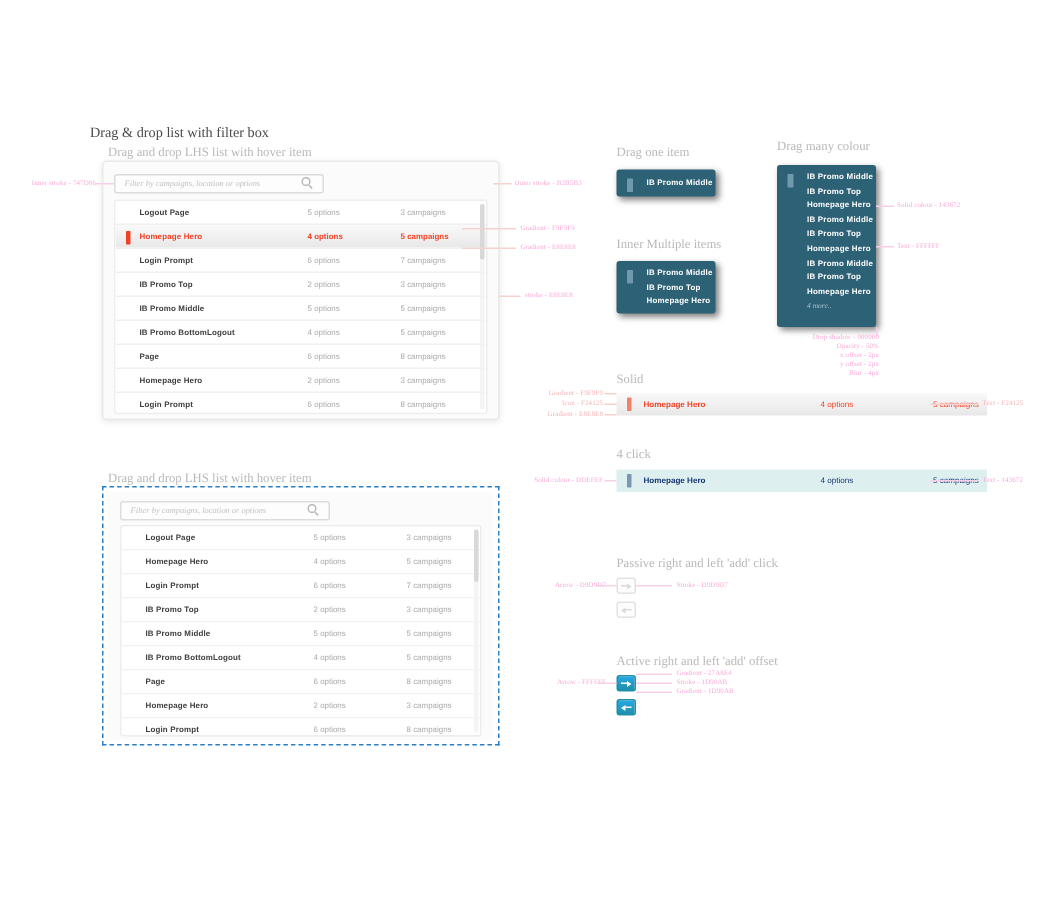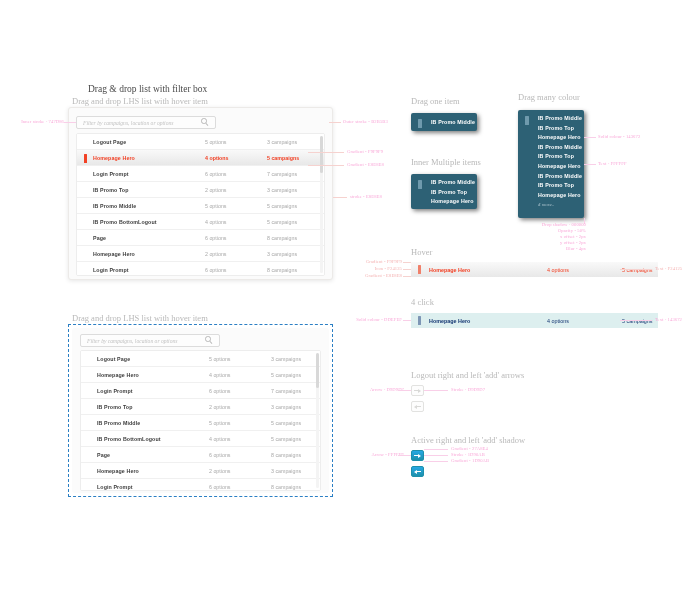--- a/index.html
+++ b/index.html
@@ -167,21 +167,21 @@
   .arrow.r.w{border-left-color:#ffffff;}
   .arrow.l.w{border-right-color:#ffffff;}
   .abtn .glyph{position:relative;display:flex;align-items:center;}
   .abtn .stemline{width:3.4px;height:1.7px;}
   .abtn.passive .stemline{background:#d9d9d7;}
   .abtn.active .stemline{background:#ffffff;}
 </style>
 </head>
 <body>
 
-<div class="abs sec-title" style="left:88px;top:84px;">Drag &amp; drop list with filter box</div>
+<div class="abs sec-title" style="left:60px;top:84px;">Drag &amp; drop list with filter box</div>
 <div class="abs sec-sub" style="left:72px;top:96px;">Drag and drop LHS list with hover item</div>
 
 <div class="abs panel" style="left:68px;top:107px;width:265px;height:173px;"></div>
 
 <div class="filter" style="left:76px;top:116px;width:140px;height:13px;">
   <span class="ph">Filter by campaigns, location or options</span>
   <span class="mag">
       <span class="c"></span>
       <span class="h"></span>
     </span>
@@ -328,51 +328,51 @@
       <div class="dc-item">IB Promo Middle</div>
       <div class="dc-item">IB Promo Top</div>
       <div class="dc-item">Homepage Hero</div>
       <div class="dc-item">IB Promo Middle</div>
       <div class="dc-item">IB Promo Top</div>
       <div class="dc-item">Homepage Hero</div>
     </div>
   <div class="dc-more">4 more..</div>
 </div>
 
-<div class="abs sec-grey" style="left:411px;top:247px;">Hover</div>
+<div class="abs sec-grey" style="left:411px;top:247px;">Solid</div>
 <div class="staterow hov" style="left:411px;top:262px;width:247px;">
   <span class="bar"></span>
   <span class="nm">Homepage Hero</span>
   <span class="op">4 options</span>
   <span class="cp">5 campaigns</span>
 </div>
 
 <div class="abs sec-grey" style="left:411px;top:297px;">4 click</div>
 <div class="staterow clk" style="left:411px;top:313px;width:247px;">
   <span class="bar"></span>
   <span class="nm">Homepage Hero</span>
   <span class="op">4 options</span>
   <span class="cp">5 campaigns</span>
 </div>
 
-<div class="abs sec-grey" style="left:411px;top:370px;">Logout right and left 'add' arrows</div>
+<div class="abs sec-grey" style="left:411px;top:370px;">Passive right and left 'add' click</div>
 <div class="abtn passive" style="left:411px;top:385px;">
   <span class="glyph">
       <span class="stemline"></span>
       <span class="arrow r"></span>
     </span>
 </div>
 <div class="abtn passive" style="left:411px;top:401px;">
   <span class="glyph">
       <span class="arrow l"></span>
       <span class="stemline"></span>
     </span>
 </div>
 
-<div class="abs sec-grey" style="left:411px;top:435px;">Active right and left 'add' shadow</div>
+<div class="abs sec-grey" style="left:411px;top:435px;">Active right and left 'add' offset</div>
 <div class="abtn active" style="left:411px;top:450px;">
   <span class="glyph">
       <span class="stemline"></span>
       <span class="arrow r w"></span>
     </span>
 </div>
 <div class="abtn active" style="left:411px;top:466px;">
   <span class="glyph">
       <span class="arrow l w"></span>
       <span class="stemline"></span>

